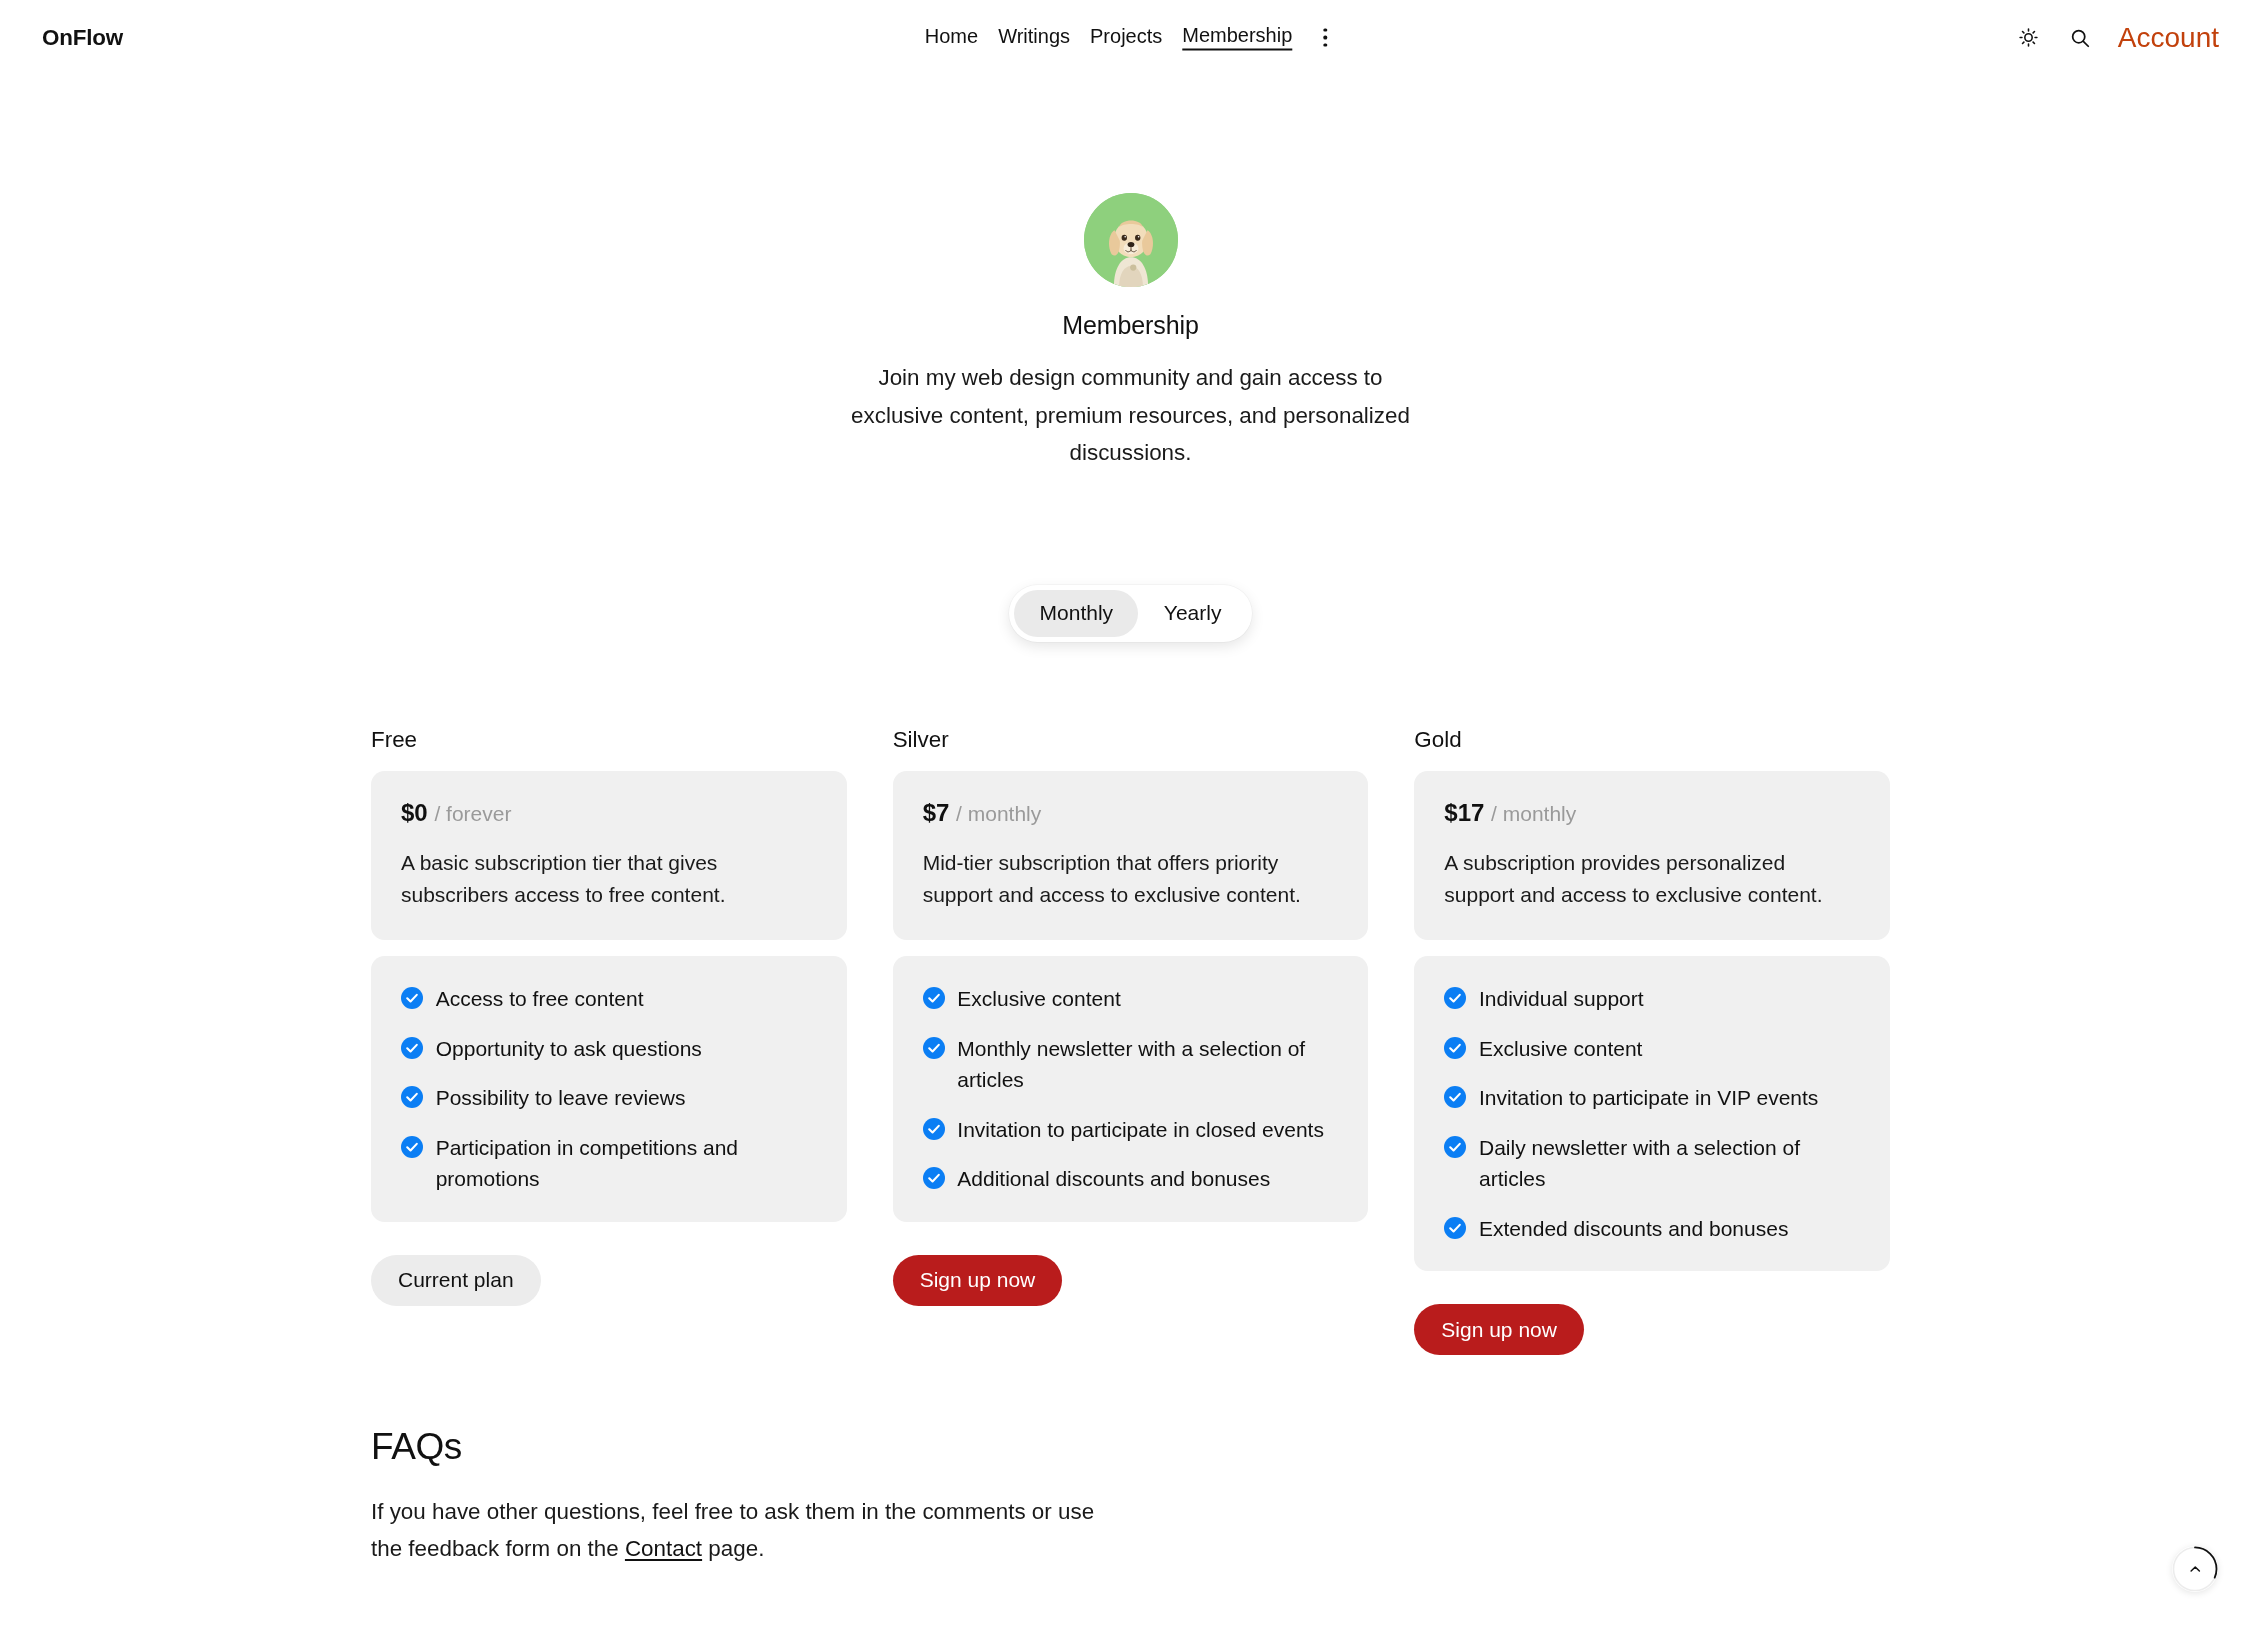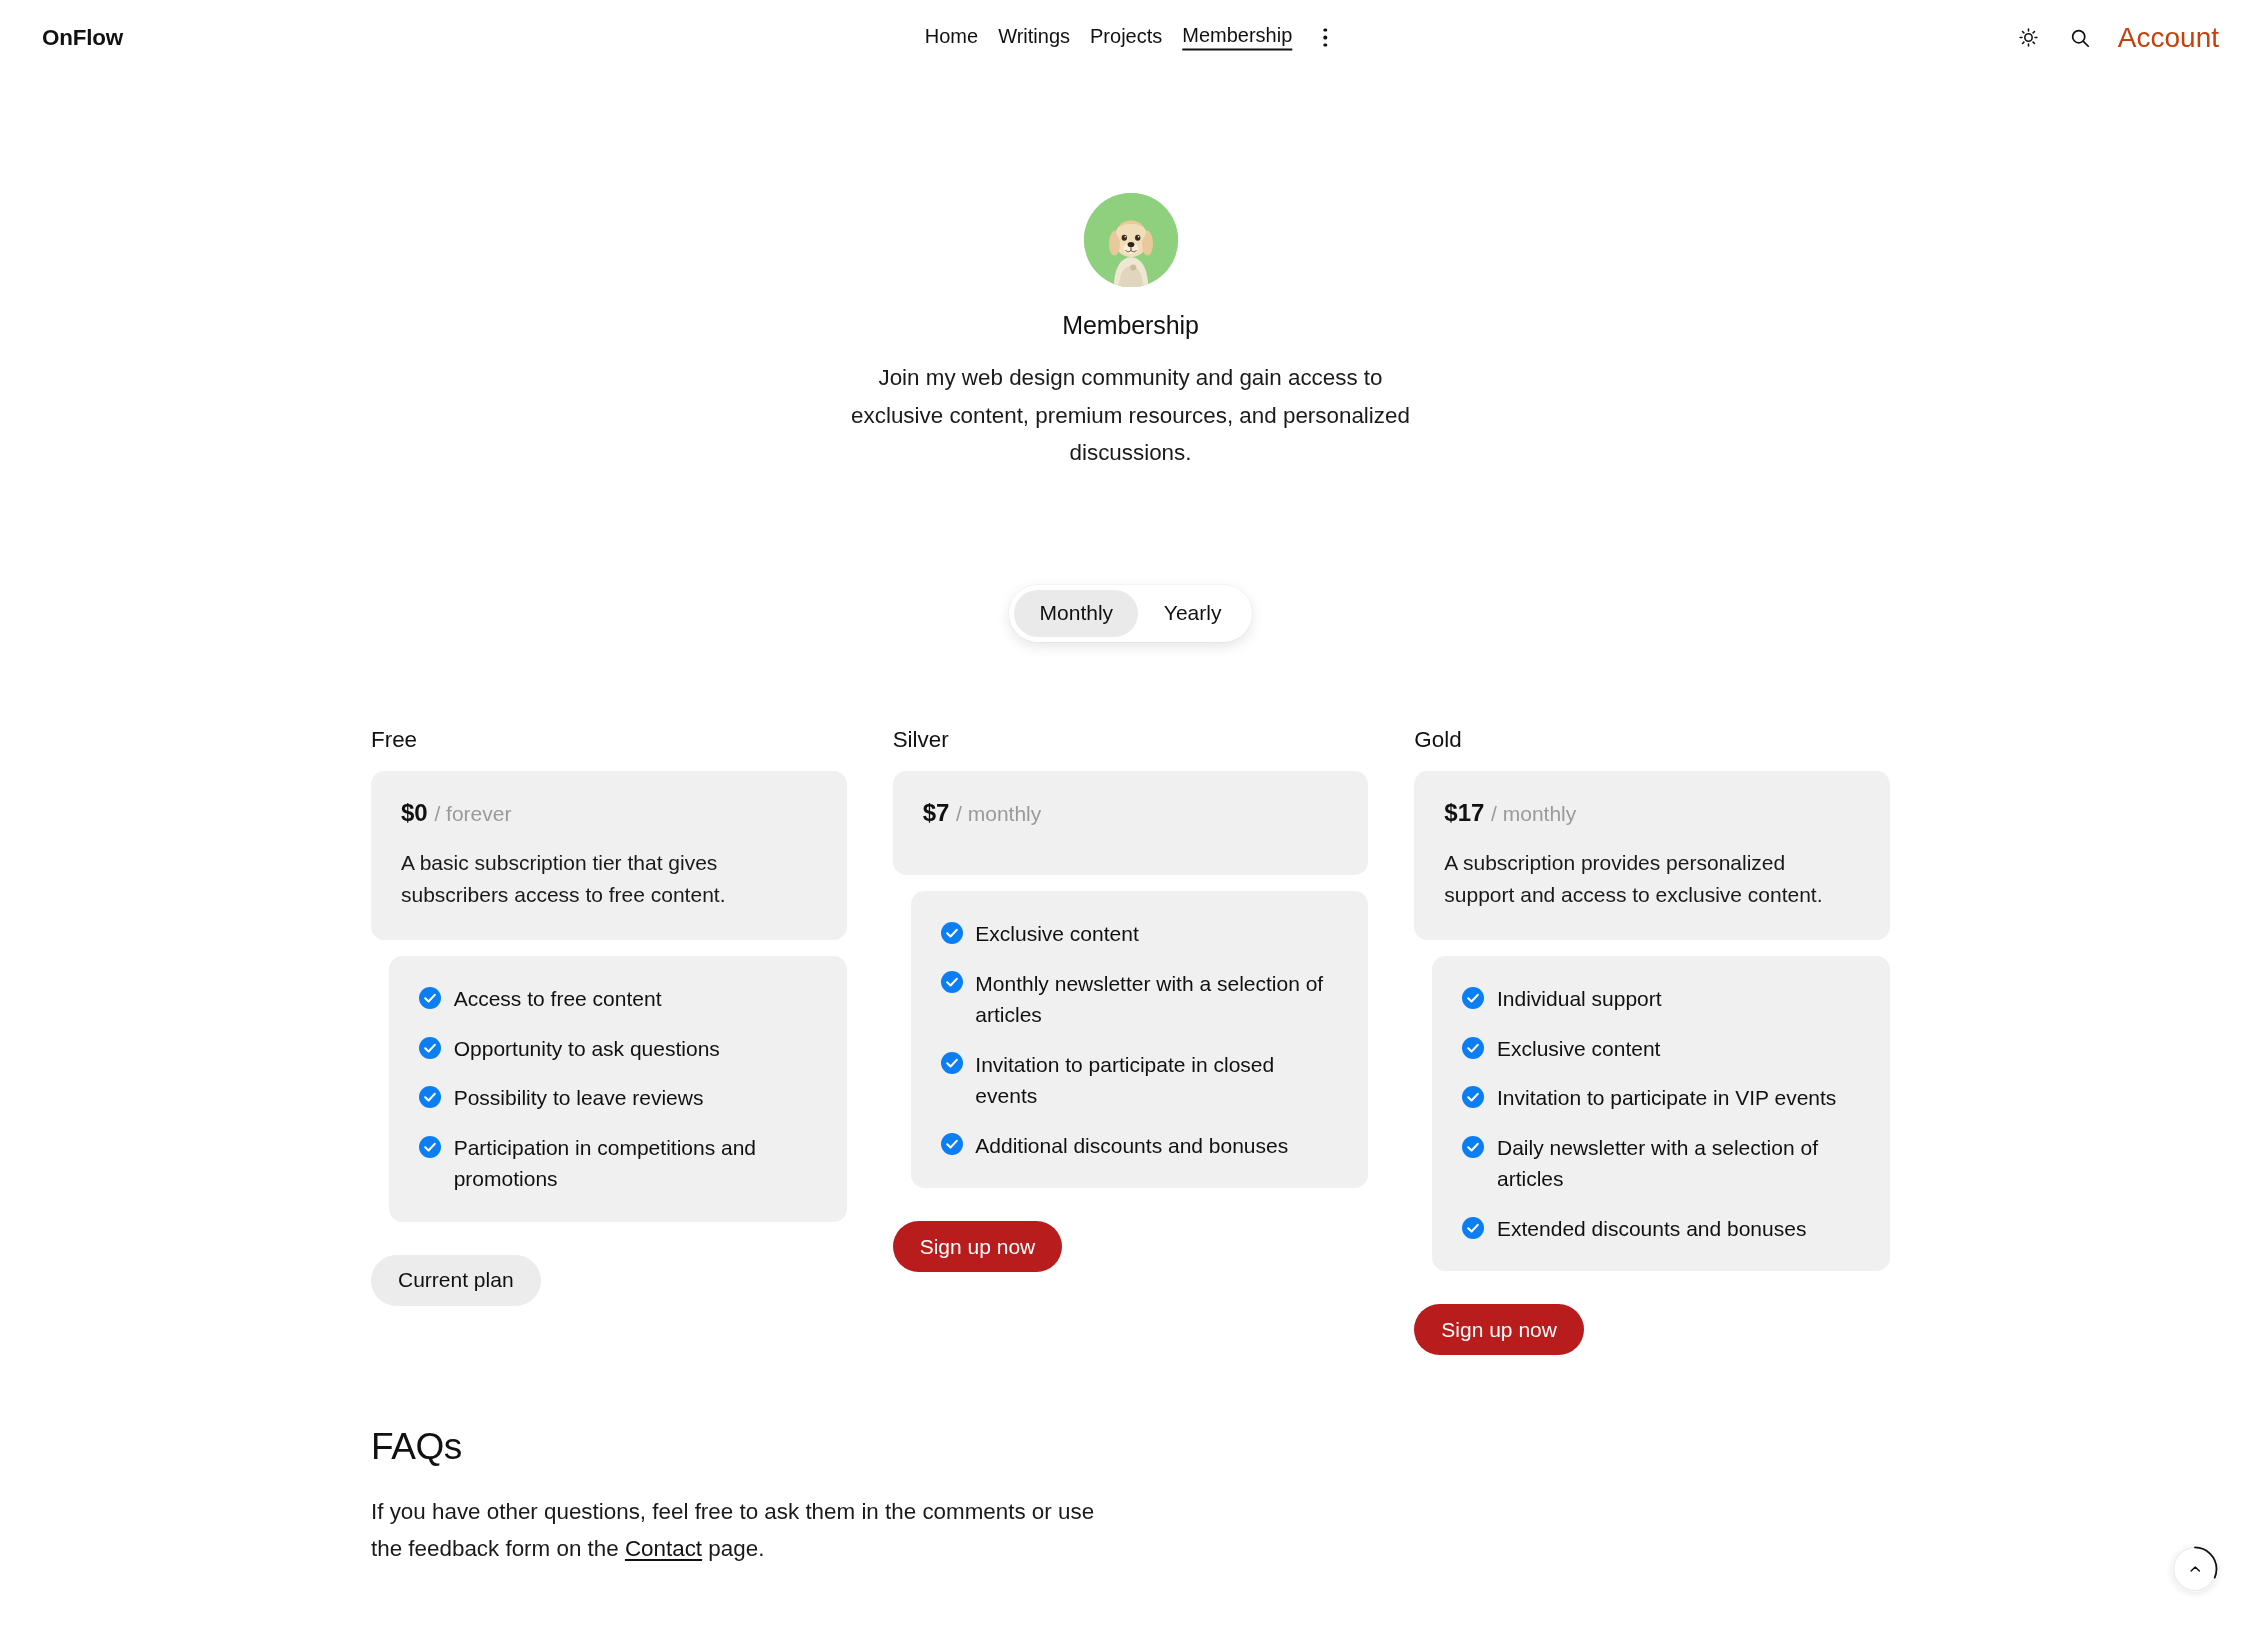--- a/index.html
+++ b/index.html
@@ -207,21 +207,20 @@
     line-height: 1.55;
     color: #1a1a1a;
   }
 
   .plan-features {
     background: #f0f0f0;
     border-radius: 13.5px;
     padding: 27px 30px;
     margin-top: 16.5px;
     list-style: none;
-    margin-left: 18px;
   }
 
   .feature-item {
     display: flex;
     align-items: flex-start;
     gap: 12.7px;
     margin-bottom: 18px;
   }
   .feature-item:last-child { margin-bottom: 0; }
 
@@ -438,20 +437,21 @@
     </div>
   </div>
 
   <div class="plan-col">
     <div class="plan-name">Silver</div>
     <div class="plan-card">
       <div class="plan-price-row">
         <span class="plan-price">$7</span>
         <span class="plan-period">/ monthly</span>
       </div>
+      <p class="plan-desc">Mid-tier subscription that offers priority support and access to exclusive content.</p>
     </div>
     <ul class="plan-features">
       <li class="feature-item">
         <span class="check-icon">
             <svg viewBox="0 0 24 24">
               <circle cx="12" cy="12" r="12" fill="#0b7ef4"></circle>
               <path d="M6.8 12.3 L10.4 15.8 L17.2 8.6" fill="none" stroke="#fff" stroke-width="2.3" stroke-linecap="round" stroke-linejoin="round"></path>
             </svg>
           </span>
         <span class="feature-text">Exclusive content</span>

